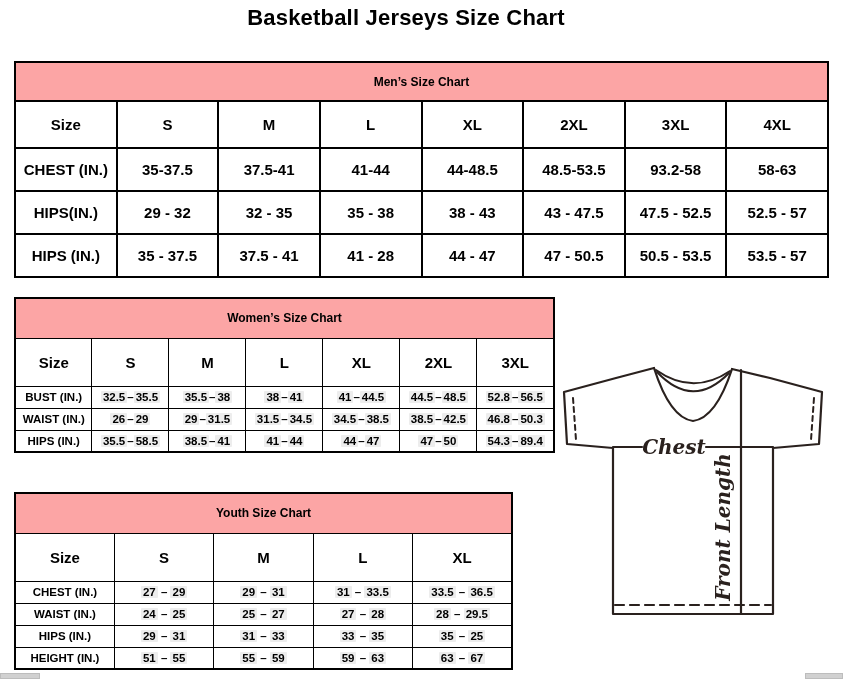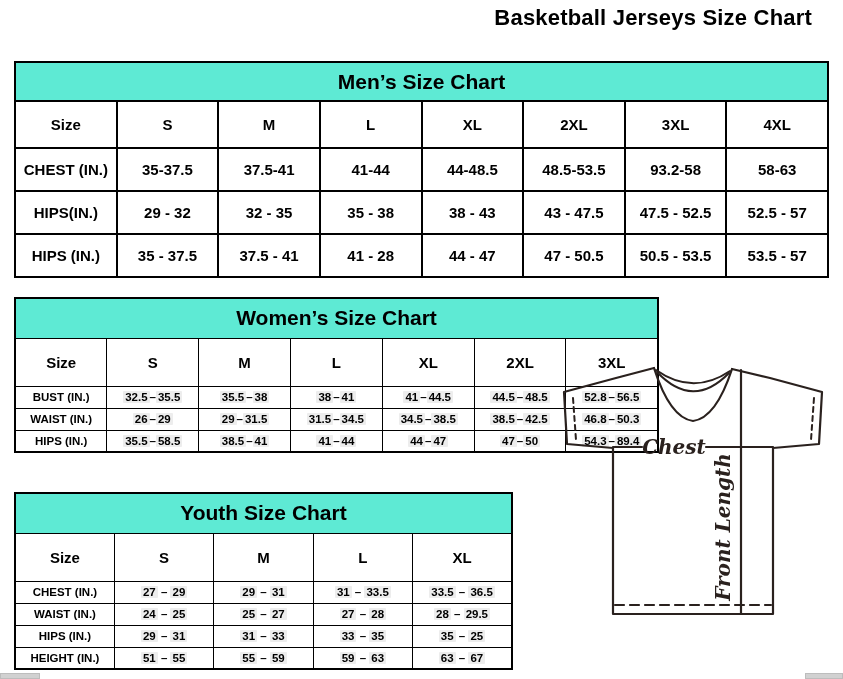--- a/index.html
+++ b/index.html
@@ -1,37 +1,37 @@
 <!DOCTYPE html>
 <html><head>
 <meta charset="utf-8">
 <style>
   html,body{margin:0;padding:0}
   body{
     width:843px;height:679px;position:relative;overflow:hidden;
     background:#ffffff;font-family:"Liberation Sans",sans-serif;color:#000;
   }
   .page-title{
-    position:absolute;top:5px;left:0;width:812px;text-align:right;
+    position:absolute;top:5px;left:0;width:812px;text-align:center;
     font-size:22px;font-weight:bold;letter-spacing:.2px;
   }
   .tbl-wrap{position:absolute}
   .tbl-wrap.mens{left:14px;top:61px;width:815px}
-  .tbl-wrap.womens{left:14px;top:297px;width:645px}
+  .tbl-wrap.womens{left:14px;top:297px;width:541px}
   .tbl-wrap.youth{left:14px;top:492px;width:499px}
 
   table.sz{border-collapse:collapse;table-layout:fixed;width:100%;}
   .sz td{
     border:1px solid #000;text-align:center;vertical-align:middle;
     font-weight:bold;padding:0;overflow:hidden;white-space:nowrap;
   }
   .mens .sz td{border-width:2px}
   .womens table.sz, .youth table.sz{border:2px solid #000}
 
-  .sz tr.band td{background:#5eead4;font-size:21px}
+  .sz tr.band td{background:#fca5a5;font-size:12px}
   .mens tr.band{height:39px}
   .womens tr.band, .youth tr.band{height:40px}
 
   .mens tr.head{height:47px}   .mens tr.head td{font-size:15px}
   .womens tr.head,.youth tr.head{height:48px}
   .womens tr.head td,.youth tr.head td{font-size:15px}
 
   .mens tr.data{height:43px}   .mens tr.data td{font-size:15px}
   .womens tr.data,.youth tr.data{height:22px}
   .womens tr.data td,.youth tr.data td{font-size:11.5px}

